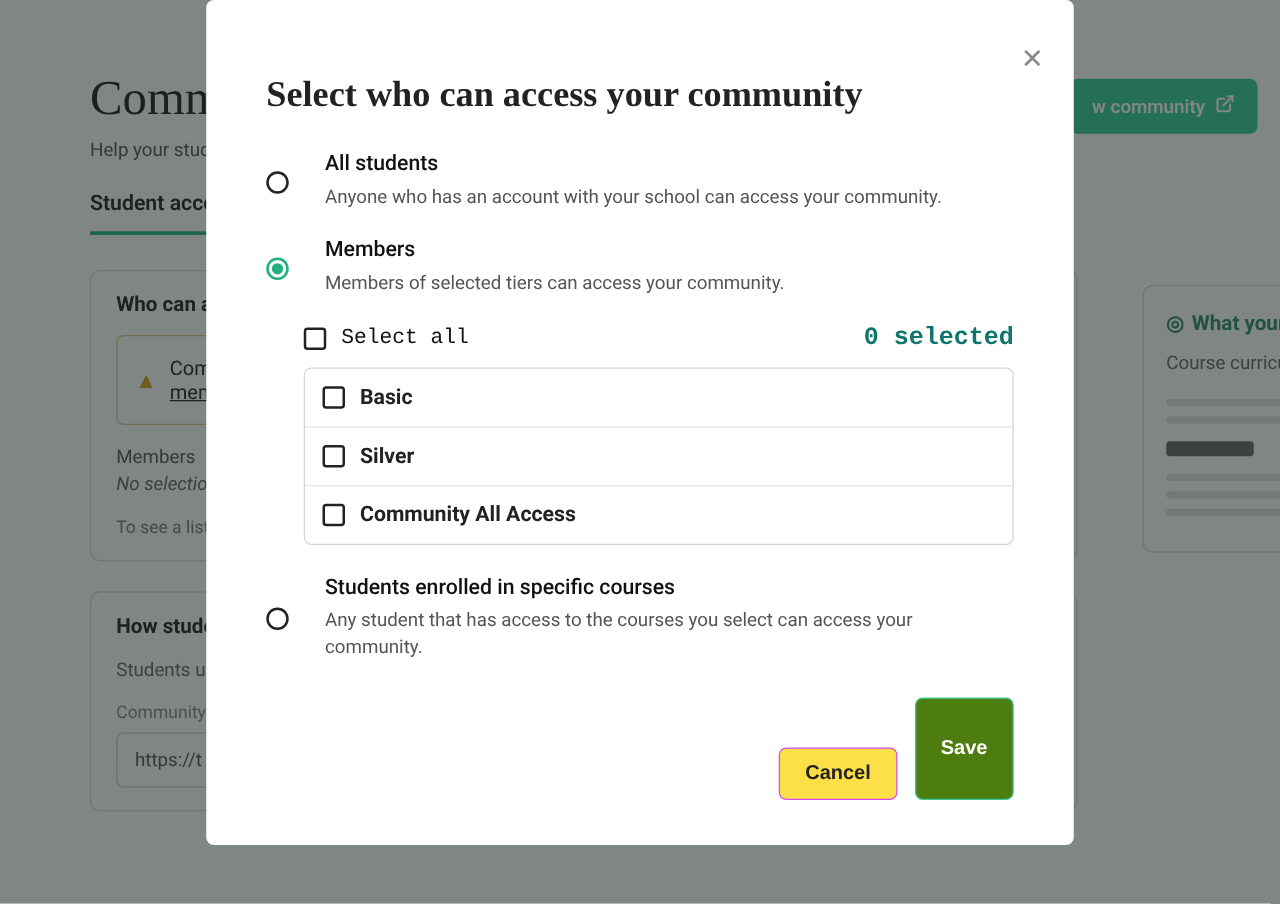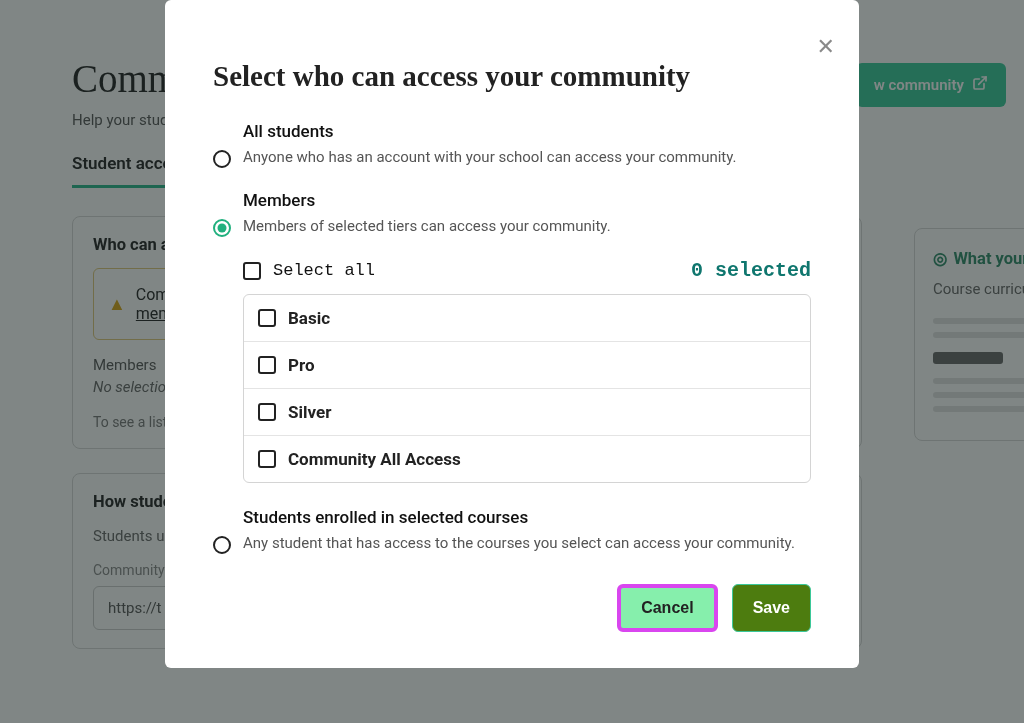--- a/index.html
+++ b/index.html
@@ -177,22 +177,22 @@
     }
     .modal-title {
       font-family: Georgia, "Times New Roman", serif;
       font-size: 29px;
       color: #222;
       margin-bottom: 28px;
       font-weight: 700;
     }
     .option {
       display: flex;
-      align-items: flex-end;
-      gap: 12px;
+      align-items: center;
+      gap: 29px;
       margin-bottom: 22px;
     }
     .radio {
       flex: 0 0 18px;
       width: 18px;
       height: 18px;
       border-radius: 50%;
       border: 2.5px solid #222;
       margin-top: 2px;
       position: relative;
@@ -276,23 +276,24 @@
       margin-top: 30px;
     }
     .btn {
       padding: 11px 20px;
       border-radius: 6px;
       font-size: 16px;
       font-weight: 600;
       cursor: pointer;
     }
     .btn-cancel {
-      background: #86efac;
-      border: 4px solid #d946ef;
+      background: #fde047;
+      border: 1px solid #d946ef;
       color: #222;
+      margin-top: 40px;
     }
     .btn-save {
       background: #4d7c0f;
       border: 1px solid #3bc89a;
       color: #fff;
     }
   </style>
 </head>
 <body>
 
@@ -379,37 +380,33 @@
         </div>
         <span class="tier-count">0 selected</span>
       </div>
       <div class="tier-list">
         <div class="tier-item">
           <div class="checkbox"></div>
           <span>Basic</span>
         </div>
         <div class="tier-item">
           <div class="checkbox"></div>
-          <span>Pro</span>
-        </div>
-        <div class="tier-item">
-          <div class="checkbox"></div>
           <span>Silver</span>
         </div>
         <div class="tier-item">
           <div class="checkbox"></div>
           <span>Community All Access</span>
         </div>
       </div>
     </div>
 
     <div class="option">
       <div class="radio"></div>
       <div>
-        <div class="option-label">Students enrolled in selected courses</div>
+        <div class="option-label">Students enrolled in specific courses</div>
         <div class="option-desc">Any student that has access to the courses you select can access your community.</div>
       </div>
     </div>
 
     <div class="modal-actions">
       <button class="btn btn-cancel">Cancel</button>
       <button class="btn btn-save">Save</button>
     </div>
   </div>
 </div>

